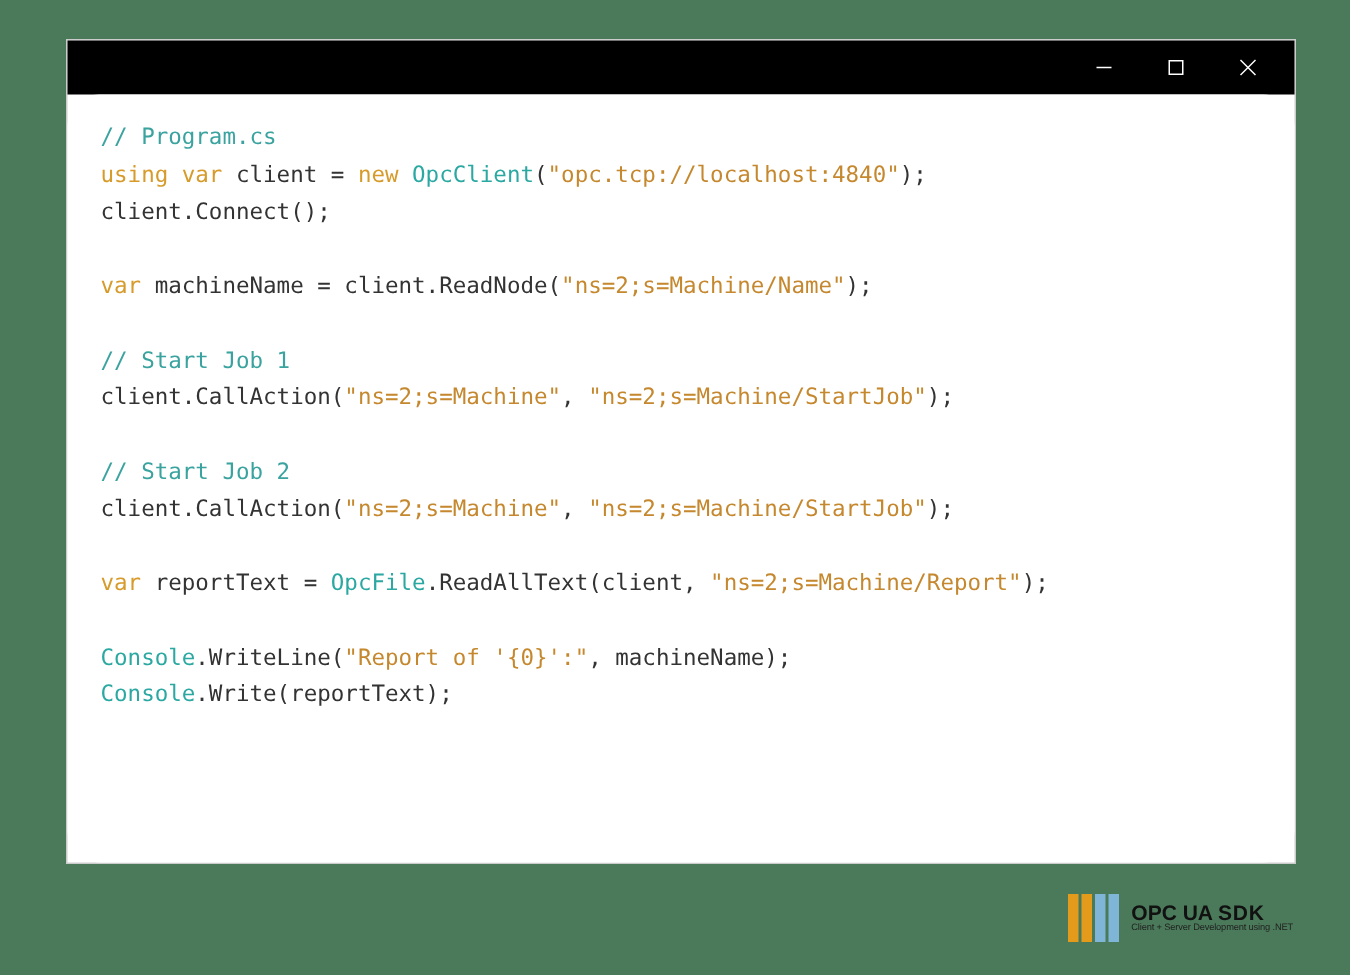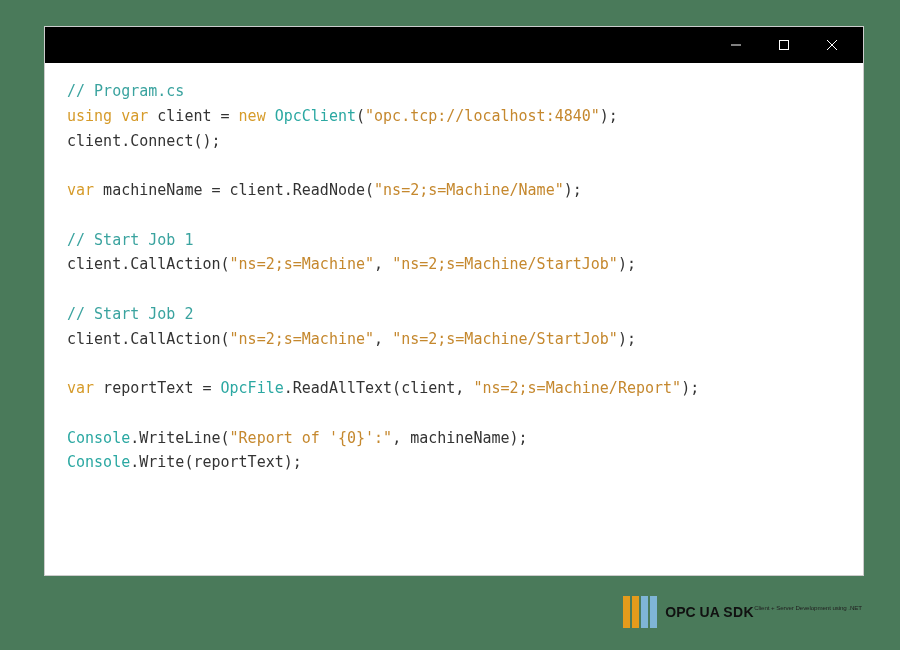--- a/index.html
+++ b/index.html
@@ -81,21 +81,21 @@
     .bar {
       width: 7px;
       height: 32px;
     }
     .b1 { background: #e49b1c; }
     .b2 { background: #e49b1c; }
     .b3 { background: #7fb5d6; }
     .b4 { background: #7fb5d6; }
     .logo-text {
       display: flex;
-      flex-direction: row;
+      flex-direction: column;
       line-height: 1.05;
       justify-content: center;
     }
     .logo-main {
       font-family: Arial, sans-serif;
       font-weight: 700;
       font-size: 14px;
       color: #111;
     }
     .logo-main .sdk {

